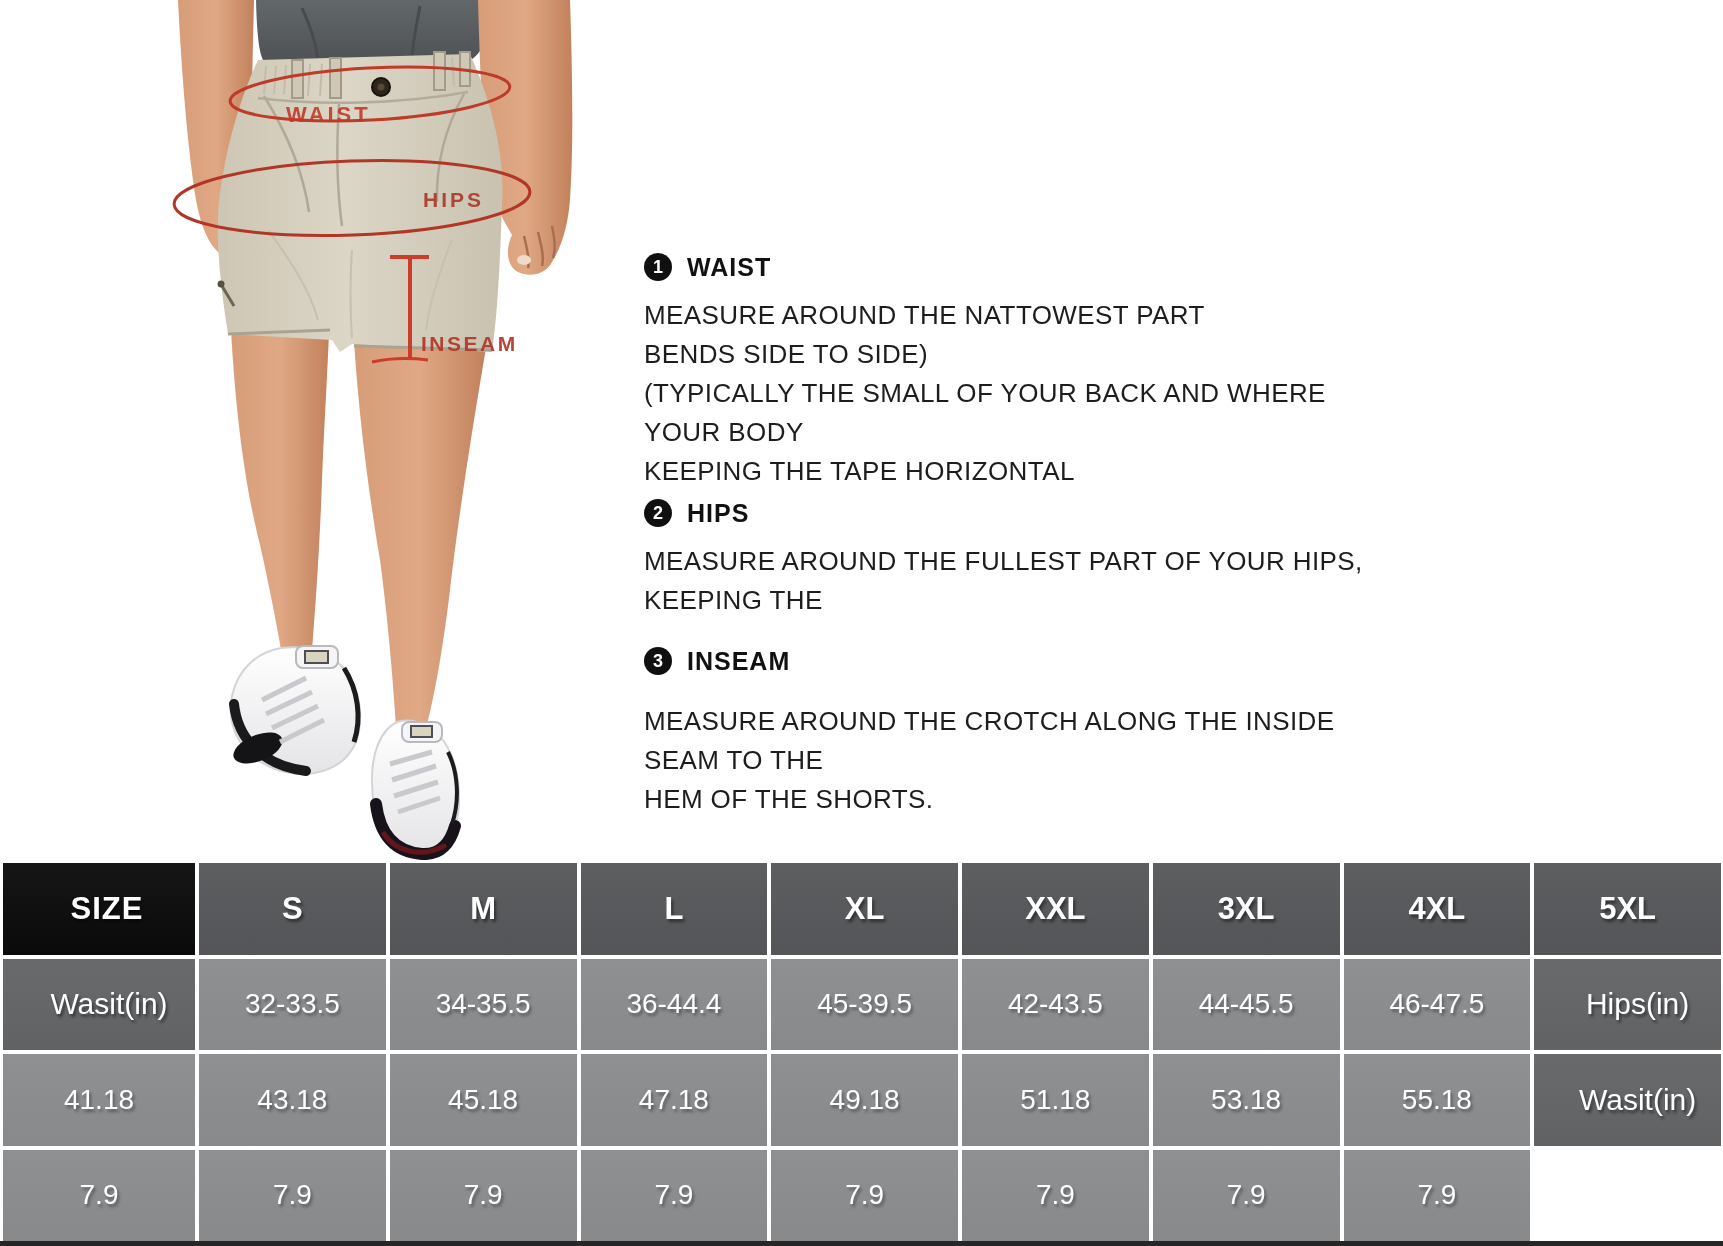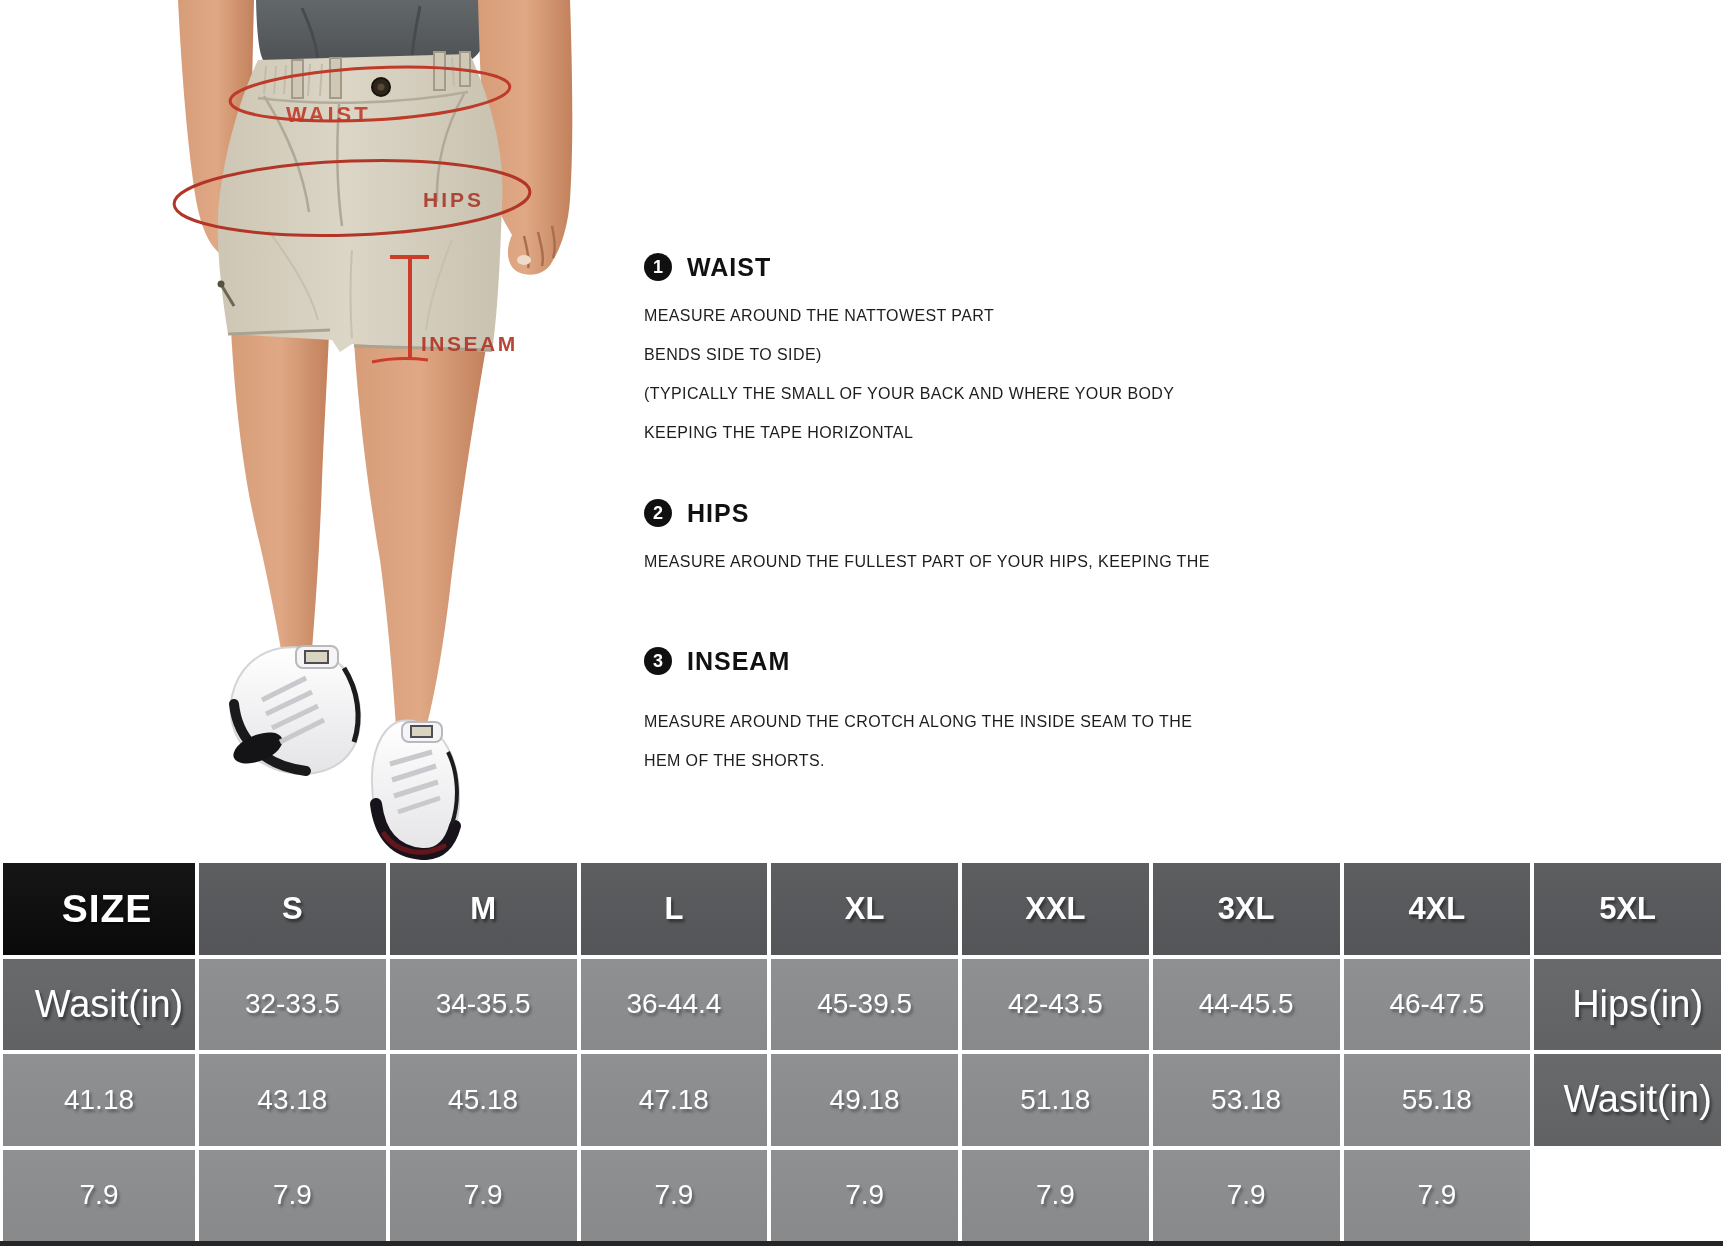--- a/index.html
+++ b/index.html
@@ -20,49 +20,49 @@
   #sec-waist  { top:250px; }
   #sec-hips   { top:496px; }
   #sec-inseam { top:644px; }
   .g-head { display:flex; align-items:center; gap:15px; height:34px; margin-bottom:12px; }
   .num-circle {
     width:28px; height:28px; border-radius:50%; background:#101010; color:#ffffff;
     font-weight:bold; font-size:18px; display:flex; align-items:center; justify-content:center;
     flex:0 0 28px;
   }
   .g-head h2 { margin:0; font-size:25px; font-weight:bold; letter-spacing:1px; color:#111111; }
-  .g-sec p { margin:0; font-size:16px; line-height:39px; letter-spacing:0.4px; color:#1d1d1d; }
+  .g-sec p { margin:0; font-size:26px; line-height:39px; letter-spacing:0.4px; color:#1d1d1d; }
   #sec-inseam .g-head { margin-bottom:24px; }
 
   
   .size-table {
     position:absolute; left:0; top:860px; width:1723px; height:386px;
     display:grid; grid-template-columns:192px repeat(8, 1fr);
     grid-template-rows:repeat(4, 1fr); gap:4px;
     background:#ffffff; padding:3px 2px 0 3px;
     border-bottom:5px solid #262626;
   }
   .cell {
     display:flex; align-items:center; justify-content:center;
     color:#ffffff; overflow:hidden;
   }
   .h0 {
     background:linear-gradient(#161617,#0a0a0b);
-    font-weight:bold; font-size:39px; letter-spacing:1px;
+    font-weight:bold; font-size:31px; letter-spacing:1px;
     text-shadow:1px 2px 3px rgba(0,0,0,0.6);
     padding-left:16px;
   }
   .h {
     background:linear-gradient(#5d5e60,#545558);
     font-weight:bold; font-size:31px;
     text-shadow:2px 3px 3px rgba(0,0,0,0.45);
   }
   .lab {
     background:linear-gradient(#686a6c,#606264);
-    font-size:38px; text-shadow:2px 3px 3px rgba(0,0,0,0.45);padding-left:20px;
+    font-size:30px; text-shadow:2px 3px 3px rgba(0,0,0,0.45);padding-left:20px;
   }
   .val {
     background:linear-gradient(#8e9092,#88898b);
     font-size:28px; text-shadow:2px 3px 3px rgba(0,0,0,0.35);
   }
 </style>
 </head>
 <body>
 
 <div class="canvas">

